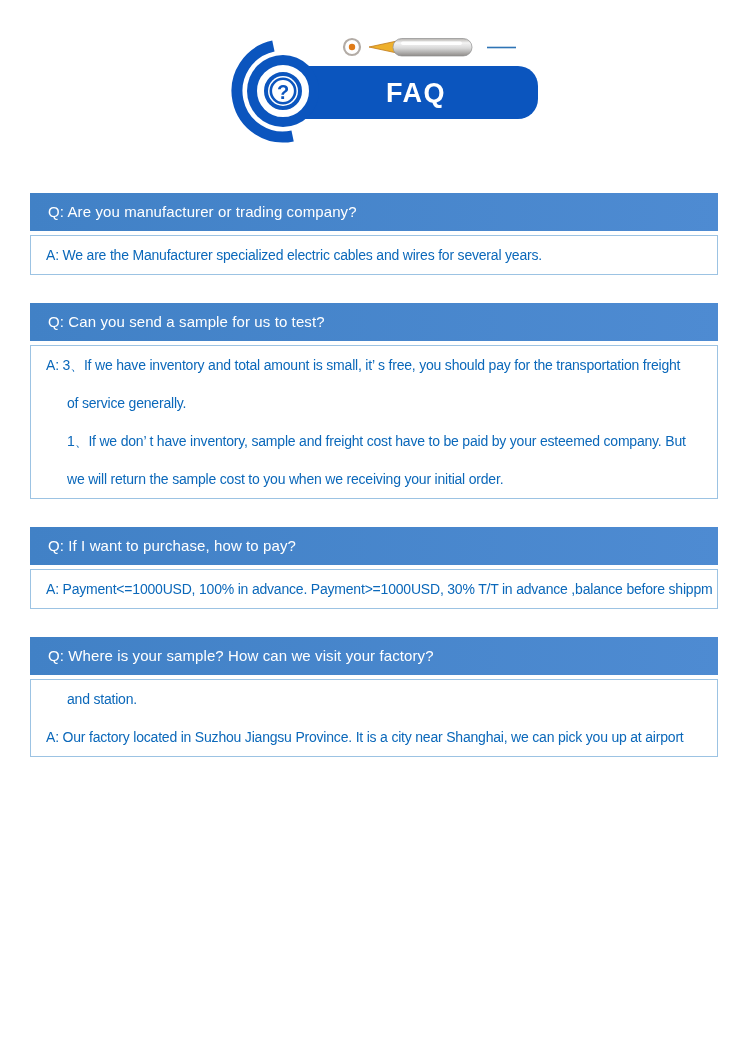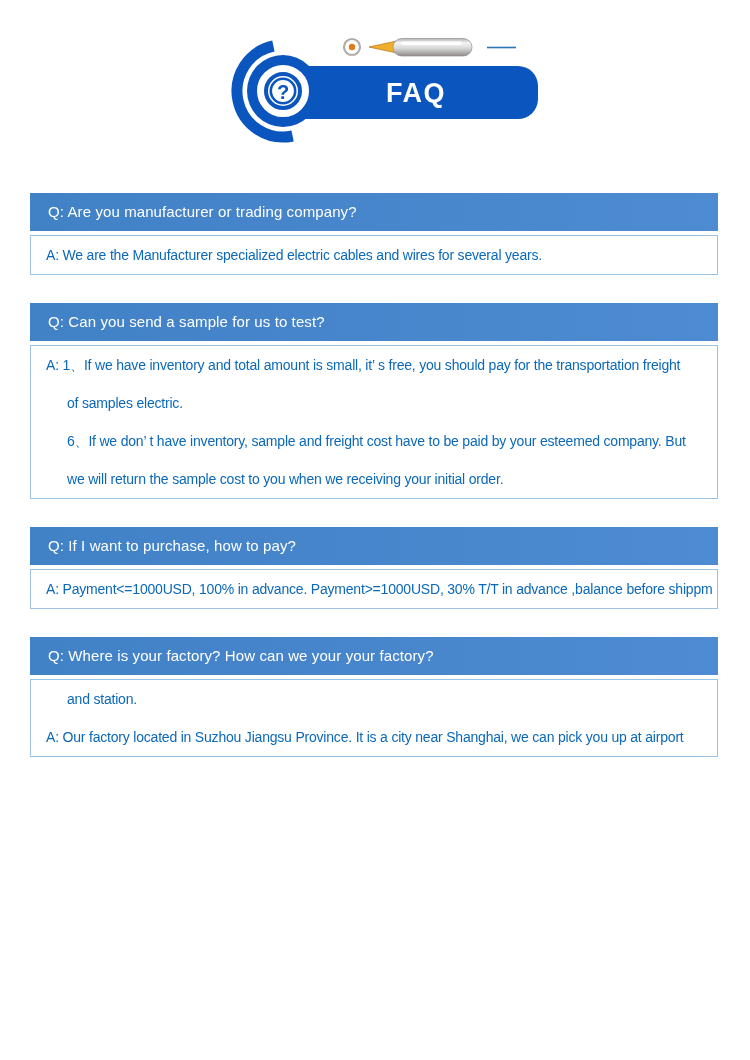--- a/index.html
+++ b/index.html
@@ -108,40 +108,40 @@
     <div class="a-box">
           <div class="answer-line">A: We are the Manufacturer specialized electric cables and wires for several years.</div>
         </div>
   </section>
 
   <section class="faq-item">
     <div class="q-bar">
       <span class="q-text">Q: Can you send a sample for us to test?</span>
     </div>
     <div class="a-box">
-          <div class="answer-line">A: 1、If we have inventory and total amount is small, it’ s free, you should pay for the transportation freight</div>
-          <div class="answer-line indent">of samples electric.</div>
-          <div class="answer-line indent">6、If we don’ t have inventory, sample and freight cost have to be paid by your esteemed company. But</div>
+          <div class="answer-line">A: 3、If we have inventory and total amount is small, it’ s free, you should pay for the transportation freight</div>
+          <div class="answer-line indent">of service generally.</div>
+          <div class="answer-line indent">1、If we don’ t have inventory, sample and freight cost have to be paid by your esteemed company. But</div>
           <div class="answer-line indent">we will return the sample cost to you when we receiving your initial order.</div>
         </div>
   </section>
 
 
   <section class="faq-item">
     <div class="q-bar">
       <span class="q-text">Q: If I want to purchase, how to pay?</span>
     </div>
     <div class="a-box">
           <div class="answer-line">A: Payment&lt;=1000USD, 100% in advance. Payment&gt;=1000USD, 30% T/T in advance ,balance before shippment.</div>
         </div>
   </section>
 
   <section class="faq-item">
     <div class="q-bar">
-      <span class="q-text">Q: Where is your factory? How can we your your factory?</span>
+      <span class="q-text">Q: Where is your sample? How can we visit your factory?</span>
     </div>
     <div class="a-box">
           <div class="answer-line indent">and station.</div>
           <div class="answer-line">A: Our factory located in Suzhou Jiangsu Province. It is a city near Shanghai, we can pick you up at airport</div>
         </div>
   </section>
 
 </div>
 
 </div>

